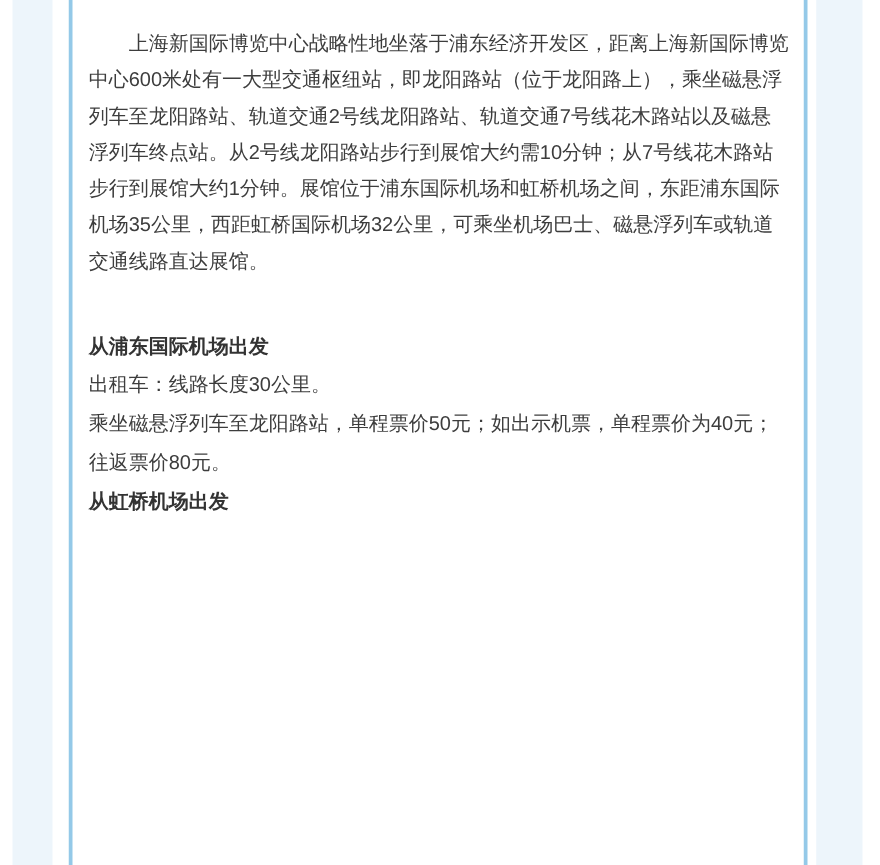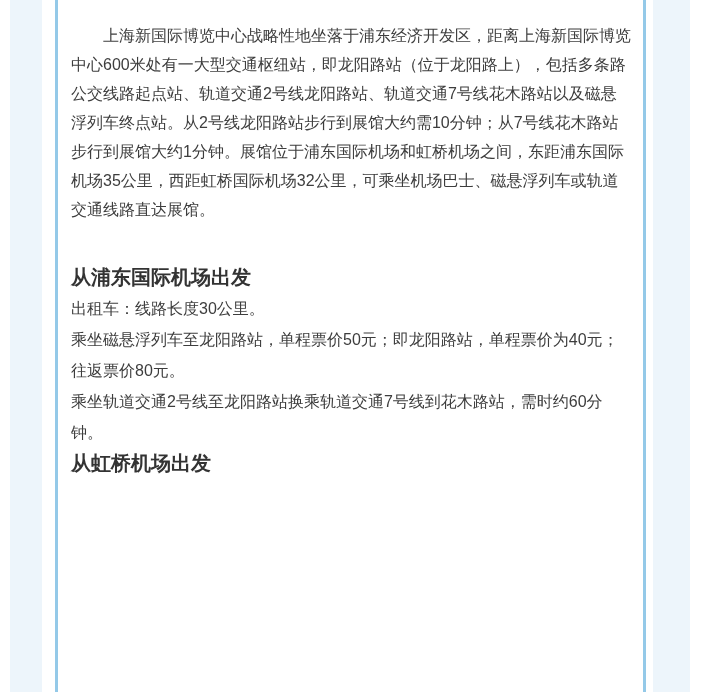--- a/index.html
+++ b/index.html
@@ -41,44 +41,43 @@
     color: #3d3d3d;
     text-align: left;
   }
   .intro {
     margin: 0;
     line-height: 29px;
     text-indent: 2em;
   }
   .sec-heading {
     margin: 38px 0 0 0;
-    font-size: 20px;
+    font-size: 16px;
     line-height: 31px;
     font-weight: bold;
     color: #333333;
   }
   .sec-heading.no-gap {
     margin: 0;
   }
   .body-para {
     margin: 0;
     line-height: 31px;
   }
 </style>
 </head>
 <body>
 
 <div class="stripe stripe-left"></div>
 <div class="vline vline-left"></div>
 
 <div class="content">
-  <p class="intro">上海新国际博览中心战略性地坐落于浦东经济开发区，距离上海新国际博览中心600米处有一大型交通枢纽站，即龙阳路站（位于龙阳路上），包括多条路公交线路起点站、轨道交通2号线龙阳路站、轨道交通7号线花木路站以及磁悬浮列车终点站。从2号线龙阳路站步行到展馆大约需10分钟；从7号线花木路站步行到展馆大约1分钟。展馆位于浦东国际机场和虹桥机场之间，东距浦东国际机场35公里，西距虹桥国际机场32公里，可乘坐机场巴士、磁悬浮列车或轨道交通线路直达展馆。</p>
+  <p class="intro">上海新国际博览中心战略性地坐落于浦东经济开发区，距离上海新国际博览中心600米处有一大型交通枢纽站，即龙阳路站（位于龙阳路上），乘坐磁悬浮列车至龙阳路站、轨道交通2号线龙阳路站、轨道交通7号线花木路站以及磁悬浮列车终点站。从2号线龙阳路站步行到展馆大约需10分钟；从7号线花木路站步行到展馆大约1分钟。展馆位于浦东国际机场和虹桥机场之间，东距浦东国际机场35公里，西距虹桥国际机场32公里，可乘坐机场巴士、磁悬浮列车或轨道交通线路直达展馆。</p>
 
   <h3 class="sec-heading">从浦东国际机场出发</h3>
   <p class="body-para">出租车：线路长度30公里。</p>
-  <p class="body-para">乘坐磁悬浮列车至龙阳路站，单程票价50元；即龙阳路站，单程票价为40元；往返票价80元。</p>
-  <p class="body-para">乘坐轨道交通2号线至龙阳路站换乘轨道交通7号线到花木路站，需时约60分钟。</p>
+  <p class="body-para">乘坐磁悬浮列车至龙阳路站，单程票价50元；如出示机票，单程票价为40元；往返票价80元。</p>
 
   <h3 class="sec-heading no-gap">从虹桥机场出发</h3>
 </div>
 
 <div class="vline vline-right"></div>
 <div class="stripe stripe-right"></div>
 
 </body></html>

